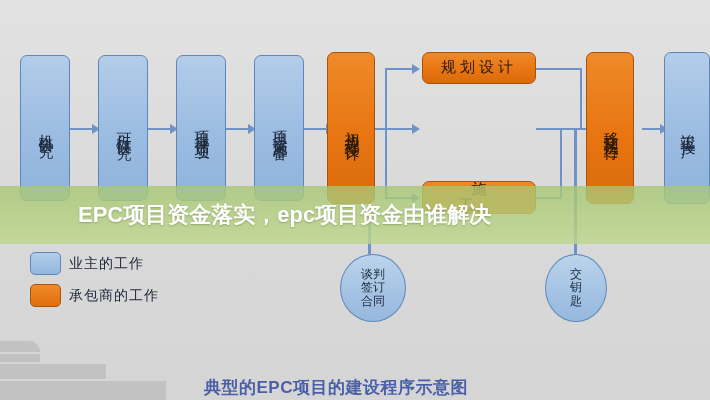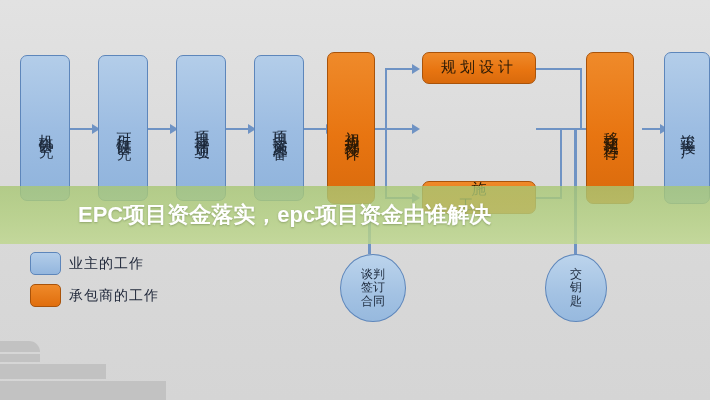--- a/index.html
+++ b/index.html
@@ -200,17 +200,18 @@
       <span class="lswatch orange"></span>
       <span class="llabel">承包商的工作</span>
     </div>
   </div>
 
   <div class="stair" style="left:-6px;top:341px;width:46px;height:11px;border-top-right-radius:14px;"></div>
   <div class="stair" style="left:-6px;top:354px;width:46px;height:8px;"></div>
   <div class="stair" style="left:-6px;top:364px;width:112px;height:15px;"></div>
   <div class="stair" style="left:-6px;top:381px;width:172px;height:19px;"></div>
 
+  <div class="caption">典型的EPC项目的建设程序示意图</div>
 
   <div class="banner">
     <span class="banner-text">EPC项目资金落实，epc项目资金由谁解决</span>
   </div>
 </div>
 
 </body></html>

